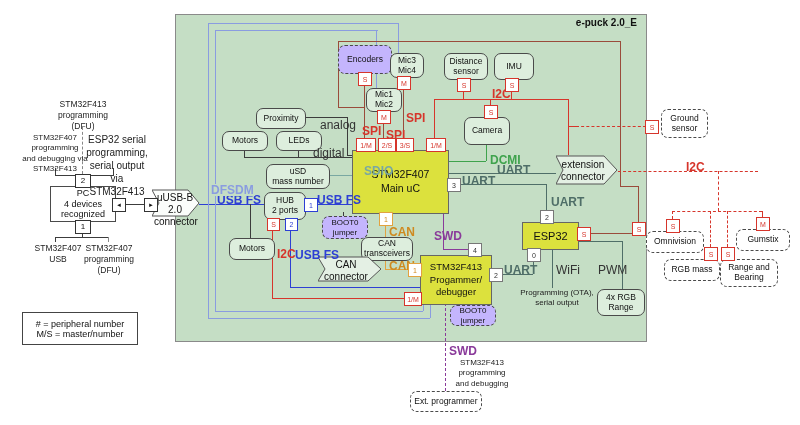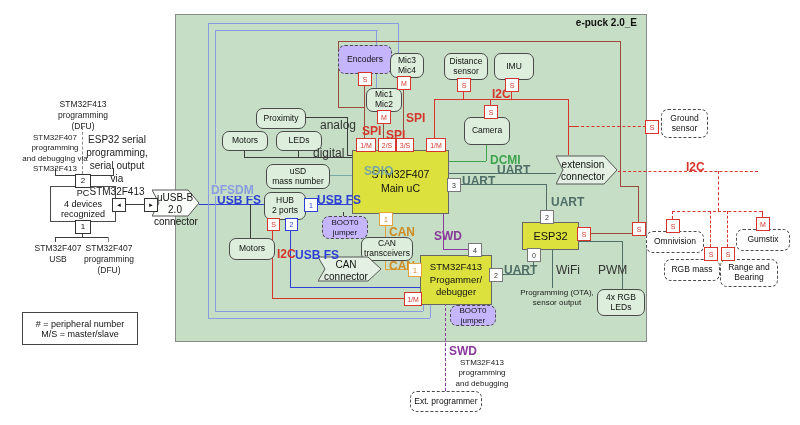--- a/index.html
+++ b/index.html
@@ -194,23 +194,23 @@
 <i class="w bg-slate" style="left:533px;top:260px;width:1px;height:14px;"></i>
 <i class="w bg-slate" style="left:501px;top:274px;width:32px;height:1px;"></i>
 <div class="port" style="left:489px;top:268px;width:12px;height:12px;">2</div>
 <div class="lbl t-slate" style="left:504px;top:264px;">UART</div>
 <i class="w bg-slate" style="left:552px;top:248px;width:1px;height:40px;"></i>
 <div class="lbl t-dark" style="left:556px;top:264px;">WiFi</div>
 <i class="w bg-slate" style="left:577px;top:241px;width:45px;height:1px;"></i>
 <i class="w bg-slate" style="left:622px;top:241px;width:1px;height:48px;"></i>
 <div class="lbl t-dark" style="left:598px;top:264px;">PWM</div>
 <div class="box" style="left:597px;top:289px;width:46px;height:25px;">4x RGB
-LEDs</div>
+Range</div>
 <div class="note" style="left:513px;top:288px;width:88px;font-size:8px;">Programming (OTA),
-sensor output</div>
+serial output</div>
 
 <div class="lbl t-purple" style="left:434px;top:230px;">SWD</div>
 <i class="w bg-purple" style="left:443px;top:212px;width:1px;height:37px;"></i>
 <i class="w bg-purple" style="left:443px;top:249px;width:25px;height:1px;"></i>
 <div class="port" style="left:468px;top:243px;width:12px;height:12px;">4</div>
 <div class="chip" style="left:420px;top:255px;width:70px;height:48px;font-size:9.5px;">STM32F413
 Progammer/
 debugger</div>
 <div class="port orange" style="left:379px;top:212px;width:12px;height:12px;">1</div>
 <i class="w bg-orange" style="left:385px;top:224px;width:1px;height:13px;"></i>
@@ -235,21 +235,21 @@
 jumper</div>
 <i class="dv bc-purple" style="left:445px;top:303px;height:88px;"></i>
 <div class="lbl t-purple" style="left:449px;top:345px;">SWD</div>
 <div class="note" style="left:452px;top:358px;width:60px;font-size:8px;">STM32F413
 programming
 and debugging</div>
 <div class="box ext" style="left:410px;top:391px;width:70px;height:19px;font-size:8.5px;">Ext. programmer</div>
 
 <div class="legend">
   <span># = peripheral number</span>
-  <span>M/S = master/slave</span>
+  <span>M/S = master/number</span>
 </div>
 
 <div class="port red" style="left:645px;top:120px;width:12px;height:12px;">S</div>
 <div class="box ext" style="left:661px;top:109px;width:45px;height:27px;">Ground
 sensor</div>
 <i class="dh bc-red" style="left:618px;top:171px;width:140px;"></i>
 <div class="lbl t-red" style="left:686px;top:161px;">I2C</div>
 <i class="dv bc-red" style="left:718px;top:171px;height:40px;"></i>
 <i class="dh bc-red" style="left:672px;top:211px;width:90px;"></i>
 <i class="dv bc-red" style="left:672px;top:211px;height:8px;"></i>

